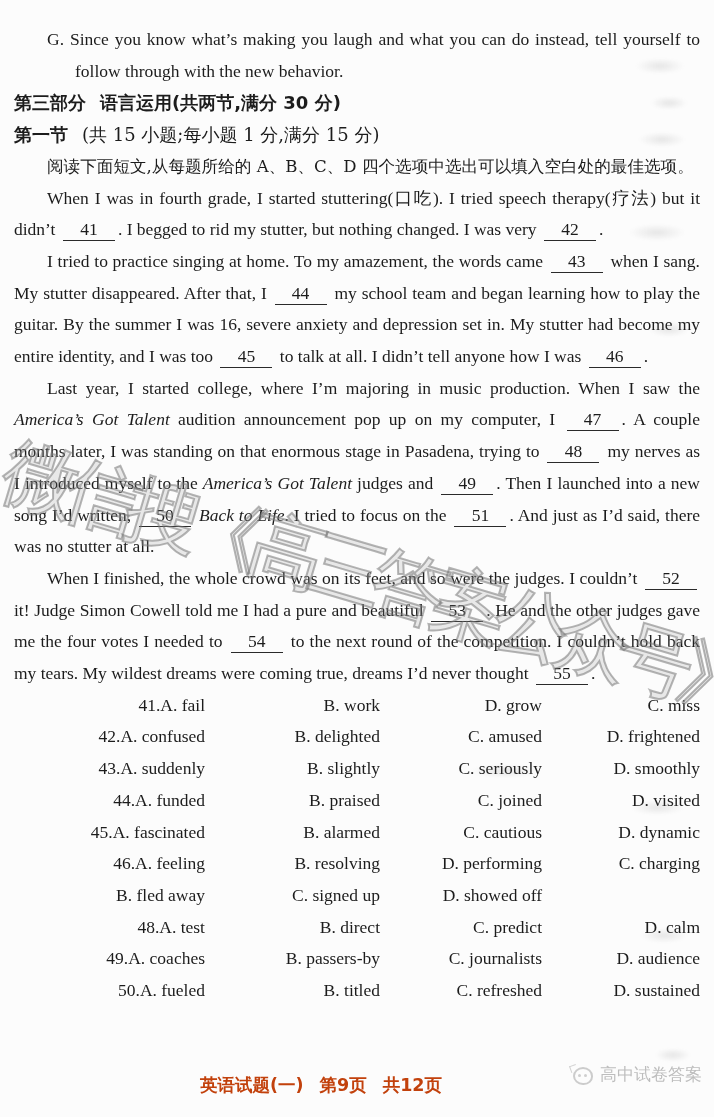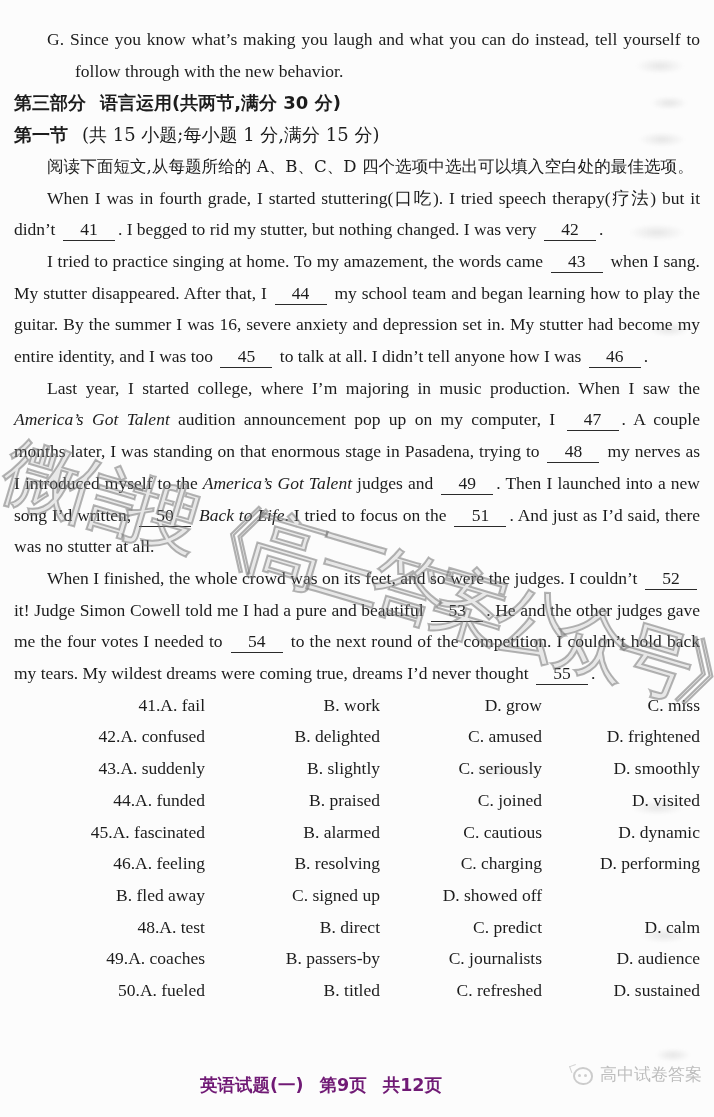--- a/index.html
+++ b/index.html
@@ -93,21 +93,21 @@
   }
   
   .footer-center {
     position: absolute;
     left: 200px;
     top: 1070px;
     font-weight: bold;
     font-size: 17.5px;
     white-space: nowrap;
     font-family: "DejaVu Sans", "Liberation Serif", serif;
-    color: #701a75;
+    color: #c2410c;
   }
   .footer-center span { margin-right: 16px; }
   .footer-center span:last-child { margin-right: 0; }
   .footer-brand {
     position: absolute;
     right: 12px;
     top: 1064px;
     display: flex;
     align-items: center;
     gap: 7px;
@@ -202,22 +202,22 @@
         </div>
         <div class="opt-row">
           <div><span class="opt-num">45.</span><span>A. fascinated</span></div>
           <div>B. alarmed</div>
           <div>C. cautious</div>
           <div>D. dynamic</div>
         </div>
         <div class="opt-row">
           <div><span class="opt-num">46.</span><span>A. feeling</span></div>
           <div>B. resolving</div>
+          <div>D. performing</div>
           <div>C. charging</div>
-          <div>D. performing</div>
         </div>
         <div class="opt-row">
           <div>B. fled away</div>
           <div>C. signed up</div>
           <div>D. showed off</div>
         </div>
         <div class="opt-row">
           <div><span class="opt-num">48.</span><span>A. test</span></div>
           <div>B. direct</div>
           <div>C. predict</div>

